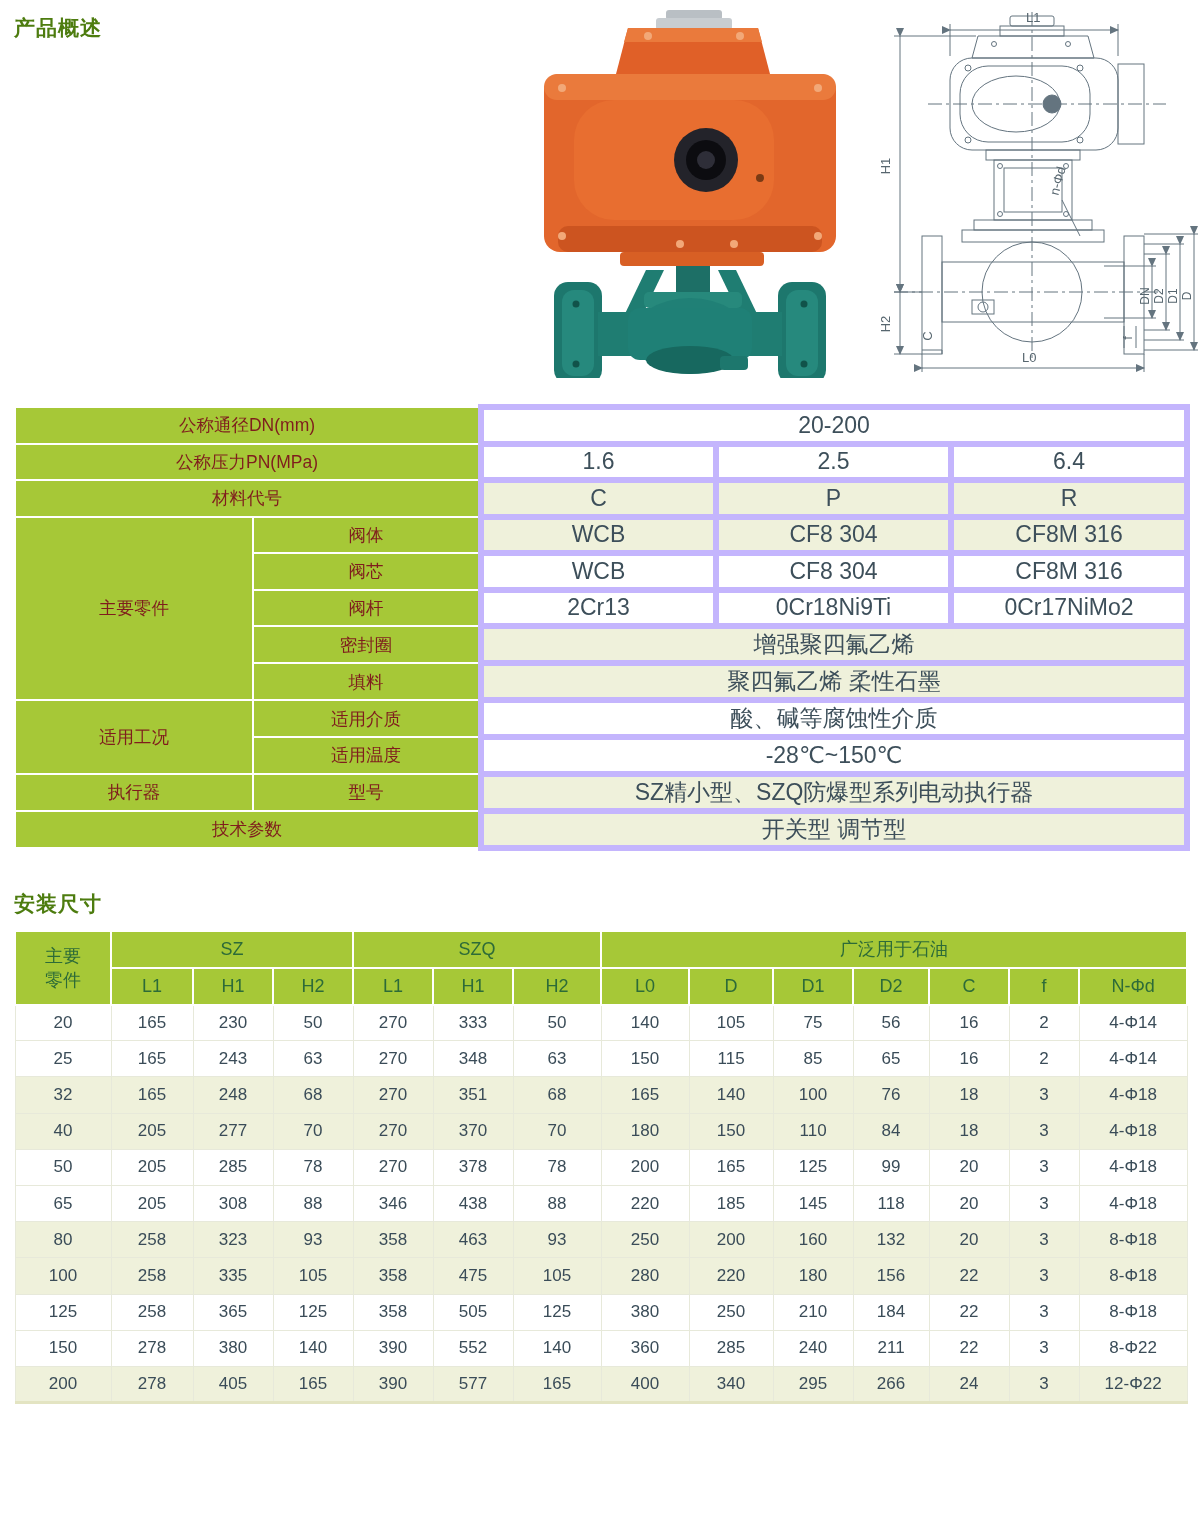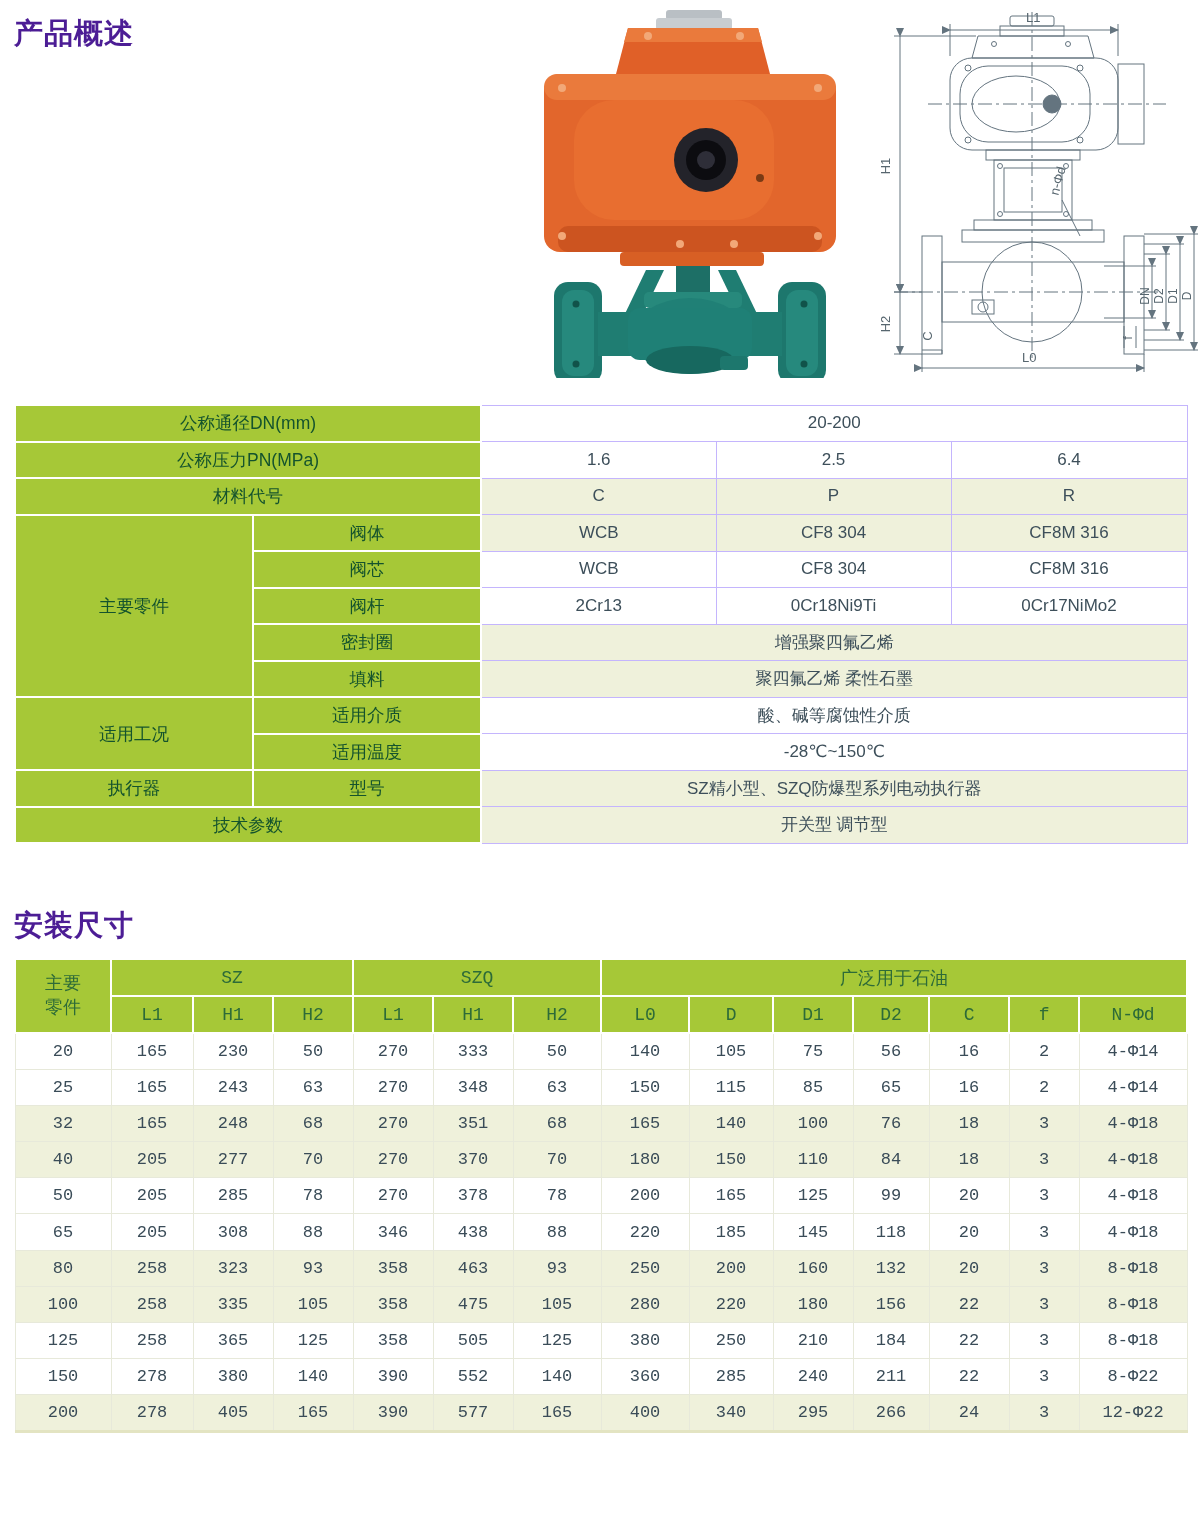--- a/index.html
+++ b/index.html
@@ -6,22 +6,22 @@
   html,body { background:#ffffff; }
   body {
     width:1200px; height:1519px;
     font-family:"Liberation Sans","DejaVu Sans",sans-serif;
     color:#3d4f5a;
     position:relative;
   }
   .page { padding:0 14px; }
 
   .section-title {
-    color:#4c1d95;
-    font-size:29px;
+    color:#4d7c0f;
+    font-size:21px;
     font-weight:bold;
     letter-spacing:1px;
   }
 
   
   .top-section { position:relative; height:392px; }
   .top-section .section-title { position:absolute; left:0; top:14px; }
   .overview-text {
     position:absolute; left:0; top:52px; width:500px;
     font-size:19.5px; line-height:46px;
@@ -30,44 +30,44 @@
   }
   .photo-box { position:absolute; left:514px; top:8px; width:324px; height:370px; }
   .drawing-box { position:absolute; left:852px; top:4px; width:336px; height:384px; }
 
   
   table { border-collapse:collapse; table-layout:fixed; width:1172px; }
   td, th { text-align:center; vertical-align:middle; font-weight:normal; }
 
   .tech-table { margin-top:12px; }
   .tech-table td {
-    height:36.5px; font-size:17px;
-    border:1px solid #c4b5fd; background:#ffffff; color:#3d4f5a;
+    height:36.5px; font-size:23px;
+    border:6px solid #c4b5fd; background:#ffffff; color:#3d4f5a;
   }
   .tech-table td.g {
-    background:#a6c837; color:#14532d;
+    background:#a6c837; color:#7f1d1d;
     border:2px solid #ffffff; font-size:17.5px;
   }
   .tech-table tr.tint td:not(.g) { background:#eff1db; }
 
   .dims-table { margin-top:12px; border-bottom:3px solid #e3e4c2; }
   .dims-table th {
     background:#a6c837; color:#2d6b38;
     border:2px solid #ffffff; font-size:18px; height:37px;
   }
   .dims-table th.first { padding:0 26px; line-height:24px; }
   .dims-table td {
     height:36.2px; font-size:17px;
     border:1px solid #e7e9da; background:#ffffff; color:#3a4c58;
   }
   .dims-table tr.shaded td { background:#eff1db; }
 
   .tech-section { margin-top:0; }
   .tech-section .section-title { padding-top:6px; }
-  .dims-section { margin-top:62px;font-family:Liberation Mono, monospace; }
+  .dims-section { margin-top:39px; }
 
   svg text { font-family:"Liberation Sans","DejaVu Sans",sans-serif; }
 </style>
 </head>
 <body>
 
 <div class="page">
 
   <div class="top-section">
     <div class="section-title">产品概述</div>

